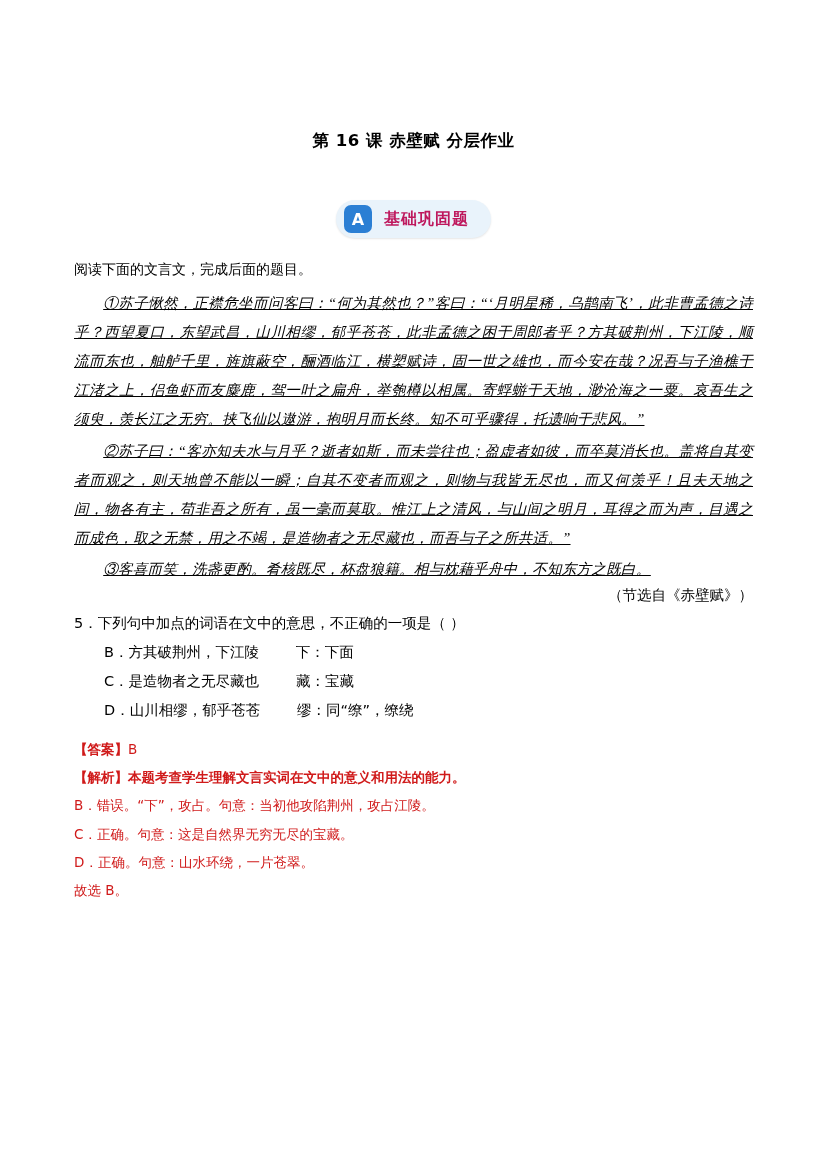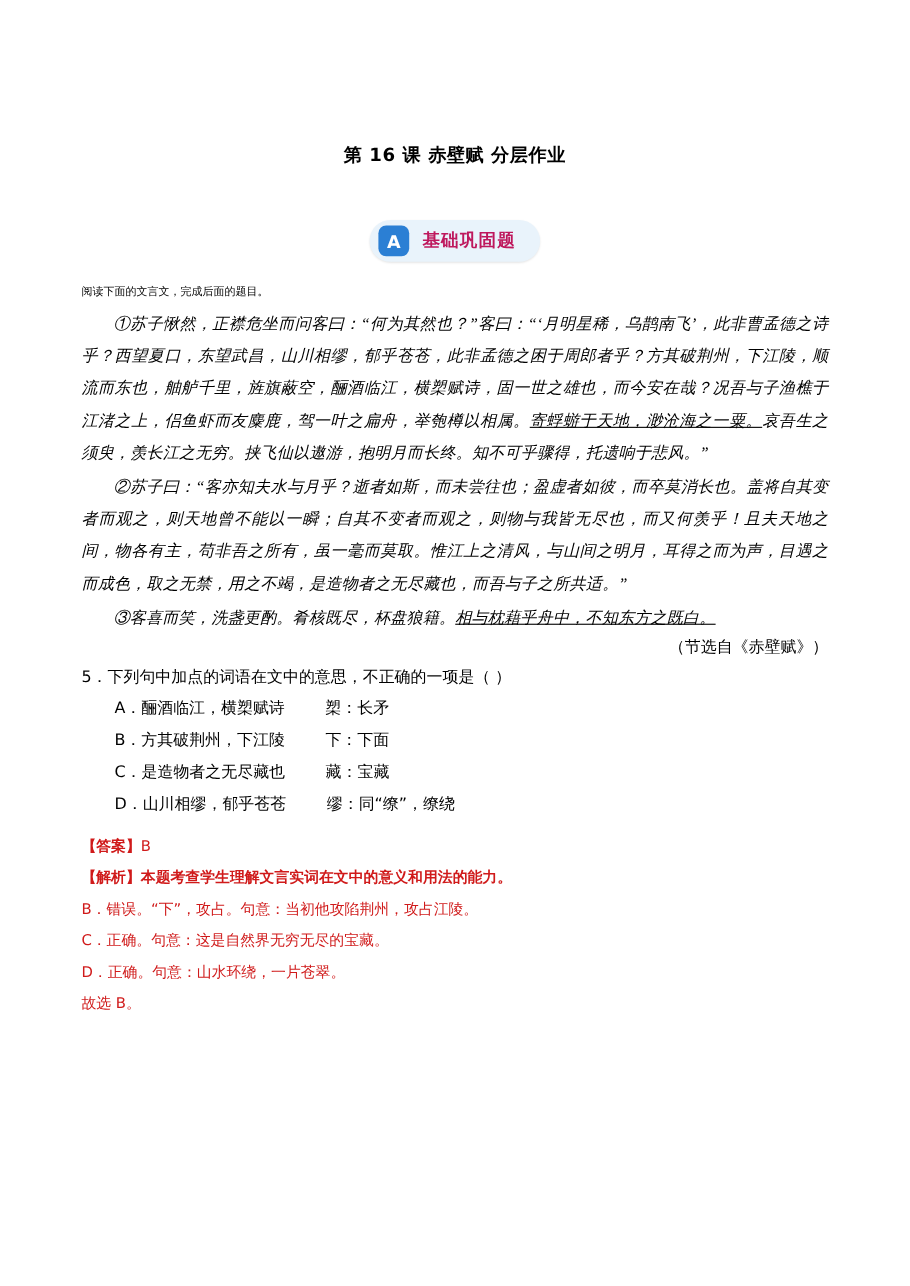--- a/index.html
+++ b/index.html
@@ -60,34 +60,35 @@
     margin-right: 12px;
   }
   .badge-text {
     color: #be185d;
     font-weight: bold;
     font-size: 16px;
     font-family: "DejaVu Sans", sans-serif;
     letter-spacing: 1px;
   }
   .lead {
-    font-size: 10px;
+    font-size: 14px;
     line-height: 1.9;
     margin: 6px 0 6px 0;
     font-family: "DejaVu Sans", sans-serif;
   }
   .passage {
     font-family: "Liberation Serif", serif;
     font-style: italic;
     font-size: 14.6px;
     line-height: 2.0;
     text-indent: 2em;
     margin: 0 0 2px 0;
     text-align: justify;
     letter-spacing: 0.2px;
+    text-decoration: underline;
   }
   .u {
     text-decoration: underline;
   }
   .source {
     text-align: right;
     font-size: 14.5px;
     margin-top: 2px;
     margin-bottom: 4px;
     font-family: "Liberation Serif", serif;
@@ -152,21 +153,20 @@
     <p class="passage">
       <span>③客喜而笑，洗盏更酌。肴核既尽，杯盘狼籍。</span><span class="u">相与枕藉乎舟中，不知东方之既白。</span>
     </p>
   </div>
 
   <p class="source">（节选自《赤壁赋》）</p>
 
   <p class="question">5．下列句中加点的词语在文中的意思，不正确的一项是（    ）</p>
 
   <ul class="options">
-    <li class="option">A．酾酒临江，横槊赋诗        槊：长矛</li>
     <li class="option">B．方其破荆州，下江陵        下：下面</li>
     <li class="option">C．是造物者之无尽藏也        藏：宝藏</li>
     <li class="option">D．山川相缪，郁乎苍苍        缪：同“缭”，缭绕</li>
   </ul>
 
   <div class="answer-block">
     <p class="red red-line">
       <b>【答案】</b><span>B</span>
     </p>
     <p class="red red-line">

